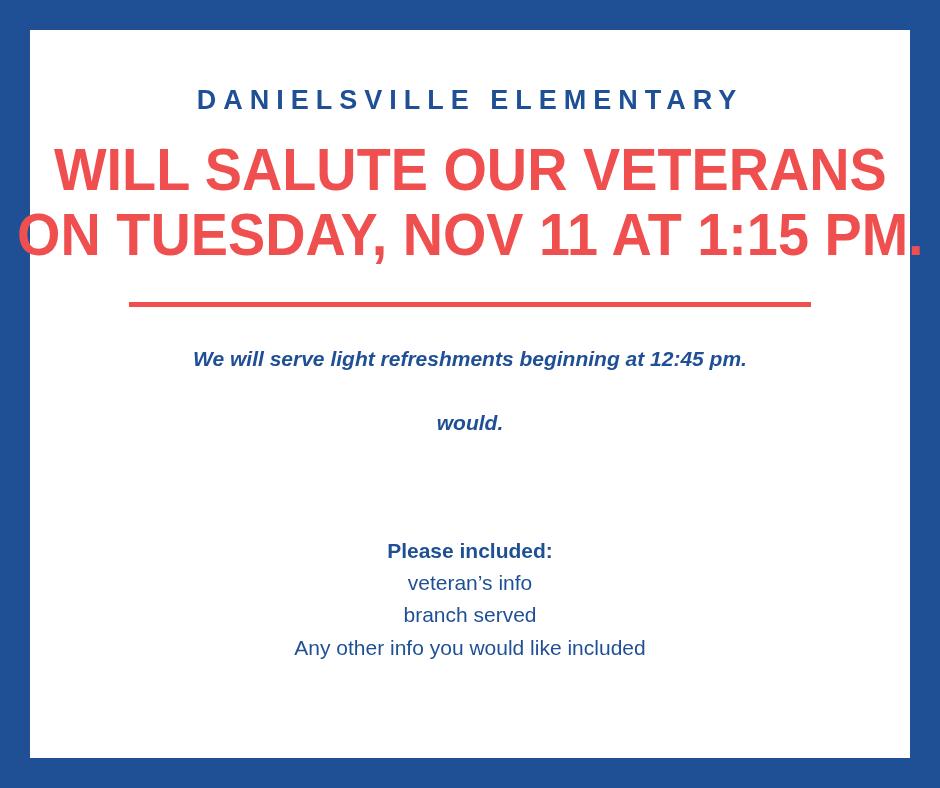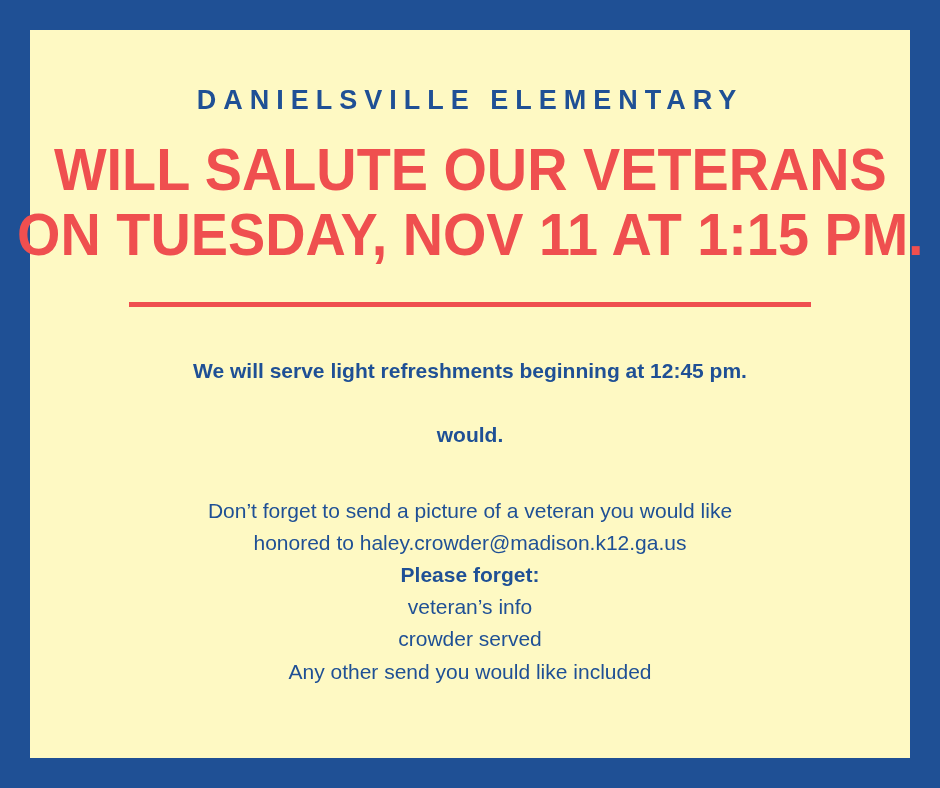--- a/index.html
+++ b/index.html
@@ -12,21 +12,21 @@
     background: #1f5095;
     font-family: "Liberation Sans", sans-serif;
     overflow: hidden;
   }
   .flyer {
     position: absolute;
     left: 30px;
     top: 30px;
     width: 880px;
     height: 728px;
-    background: #fef9c3;
+    background: #ffffff;
     box-sizing: border-box;
     display: flex;
     flex-direction: column;
     align-items: center;
   }
   .school-name {
     margin-top: 55px;
     font-size: 27px;
     font-weight: bold;
     letter-spacing: 7px;
@@ -59,21 +59,22 @@
   .body-block {
     margin-top: 36px;
     width: 700px;
     text-align: center;
     color: #1f5095;
   }
   .bold-para {
     font-size: 21px;
     font-weight: bold;
     line-height: 1.53;
-    margin: 12px;
+    margin: 0;
+    font-style: italic;
   }
   .regular-para {
     font-size: 21px;
     font-weight: normal;
     line-height: 1.53;
     margin: 0;
   }
   .gap {
     height: 32px;
   }
@@ -102,22 +103,22 @@
 
     <p class="bold-para">
       <span class="nowrap">We will serve light refreshments beginning at 12:45 pm.</span><br>
       <br>
       <span>would.</span>
     </p>
 
     <div class="gap"></div>
 
     <p class="regular-para">
-      <span class="nowrap">Don’t forget to send a picture of a veteran you would like</span><br>
-      <span class="nowrap">honored to haley.crowder@madison.k12.ga.us</span><br>
-      <span class="inline-bold">Please forget:</span><br>
+      <br>
+      <br>
+      <span class="inline-bold">Please included:</span><br>
       <span>veteran’s info</span><br>
-      <span>crowder served</span><br>
-      <span>Any other send you would like included</span>
+      <span>branch served</span><br>
+      <span>Any other info you would like included</span>
     </p>
 
   </div>
 </div>
 
 </body></html>

